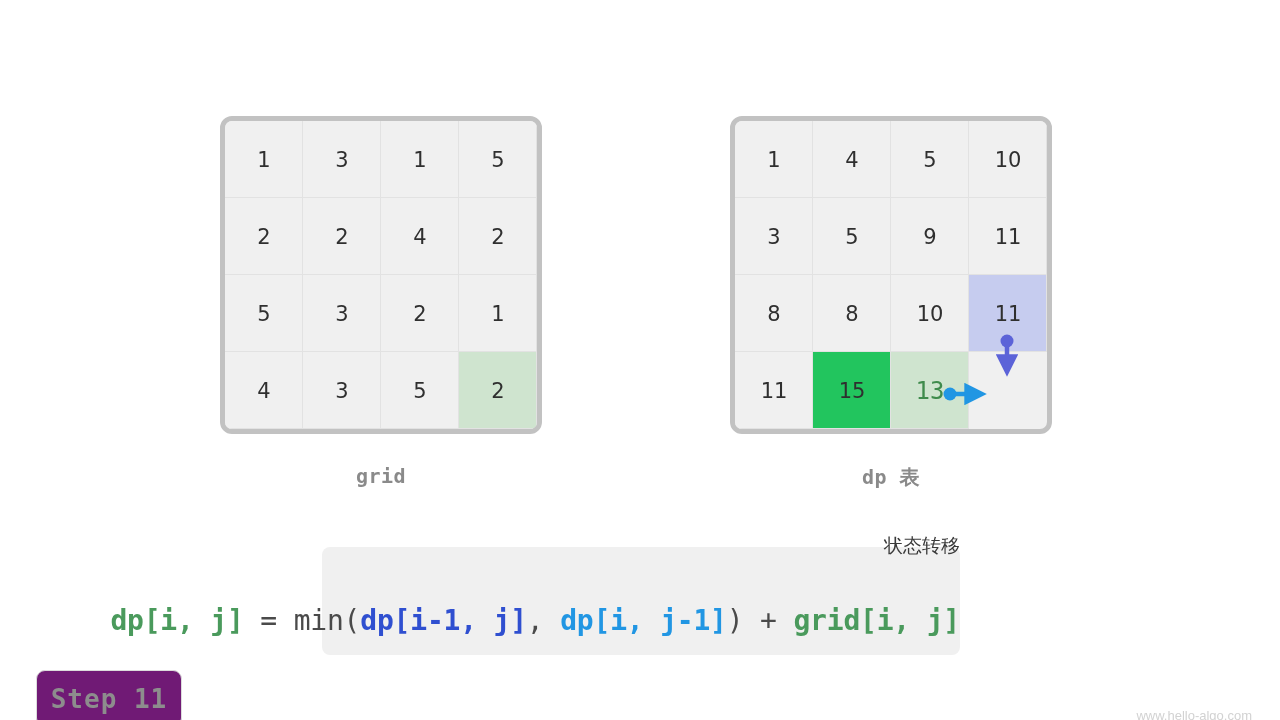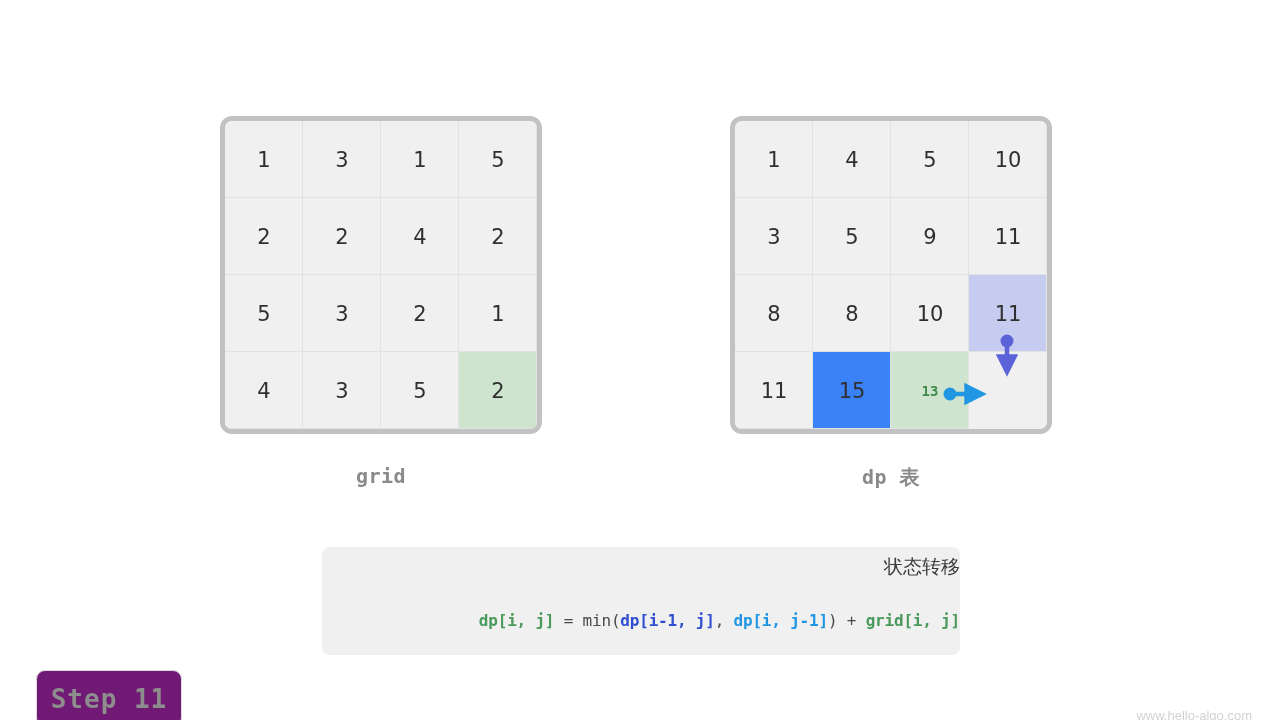--- a/index.html
+++ b/index.html
@@ -36,27 +36,27 @@
     box-shadow: inset -1px -1px 0 #e2e2e2;
     display: flex;
     align-items: center;
     justify-content: center;
     font-family: "DejaVu Sans", sans-serif;
     font-size: 21px;
     color: #2f2f2f;
     position: relative;
   }
   .cell.hl-green  { background: #cfe4cf; }
-  .cell.hl-blue   { background: #3b82f6; }
+  .cell.hl-blue   { background: #22c55e; }
   .cell.hl-purple { background: #c6ccef; }
   .cell.txt-green {
     color: #3f8b4c;
-    font-weight: bold;
-    font-family: "DejaVu Sans Mono", monospace;
-    font-size: 14px;
+    font-weight: normal;
+    font-family: "DejaVu Sans Mono", monospace;
+    font-size: 24px;
   }
 
   .table-label {
     position: absolute;
     width: 100%;
     text-align: center;
     top: 348px;
     font-family: "DejaVu Sans Mono", monospace;
     font-size: 20px;
     font-weight: bold;
@@ -89,21 +89,21 @@
     justify-content: center;
   }
   #formula-title {
     font-family: "DejaVu Sans", sans-serif;
     font-size: 19px;
     color: #3a3a3a;
     margin-bottom: 12px;
   }
   #formula-expr {
     font-family: "DejaVu Sans Mono", monospace;
-    font-size: 16px;
+    font-size: 28px;
     color: #3a3a3a;
     white-space: pre;
     letter-spacing: -0.2px;
   }
   .f-green  { color: #4a9a5c; font-weight: bold; }
   .f-indigo { color: #2f4fd0; font-weight: bold; }
   .f-blue   { color: #2196e3; font-weight: bold; }
   .f-plain  { color: #4a4a4a; font-weight: normal; }
 
   

